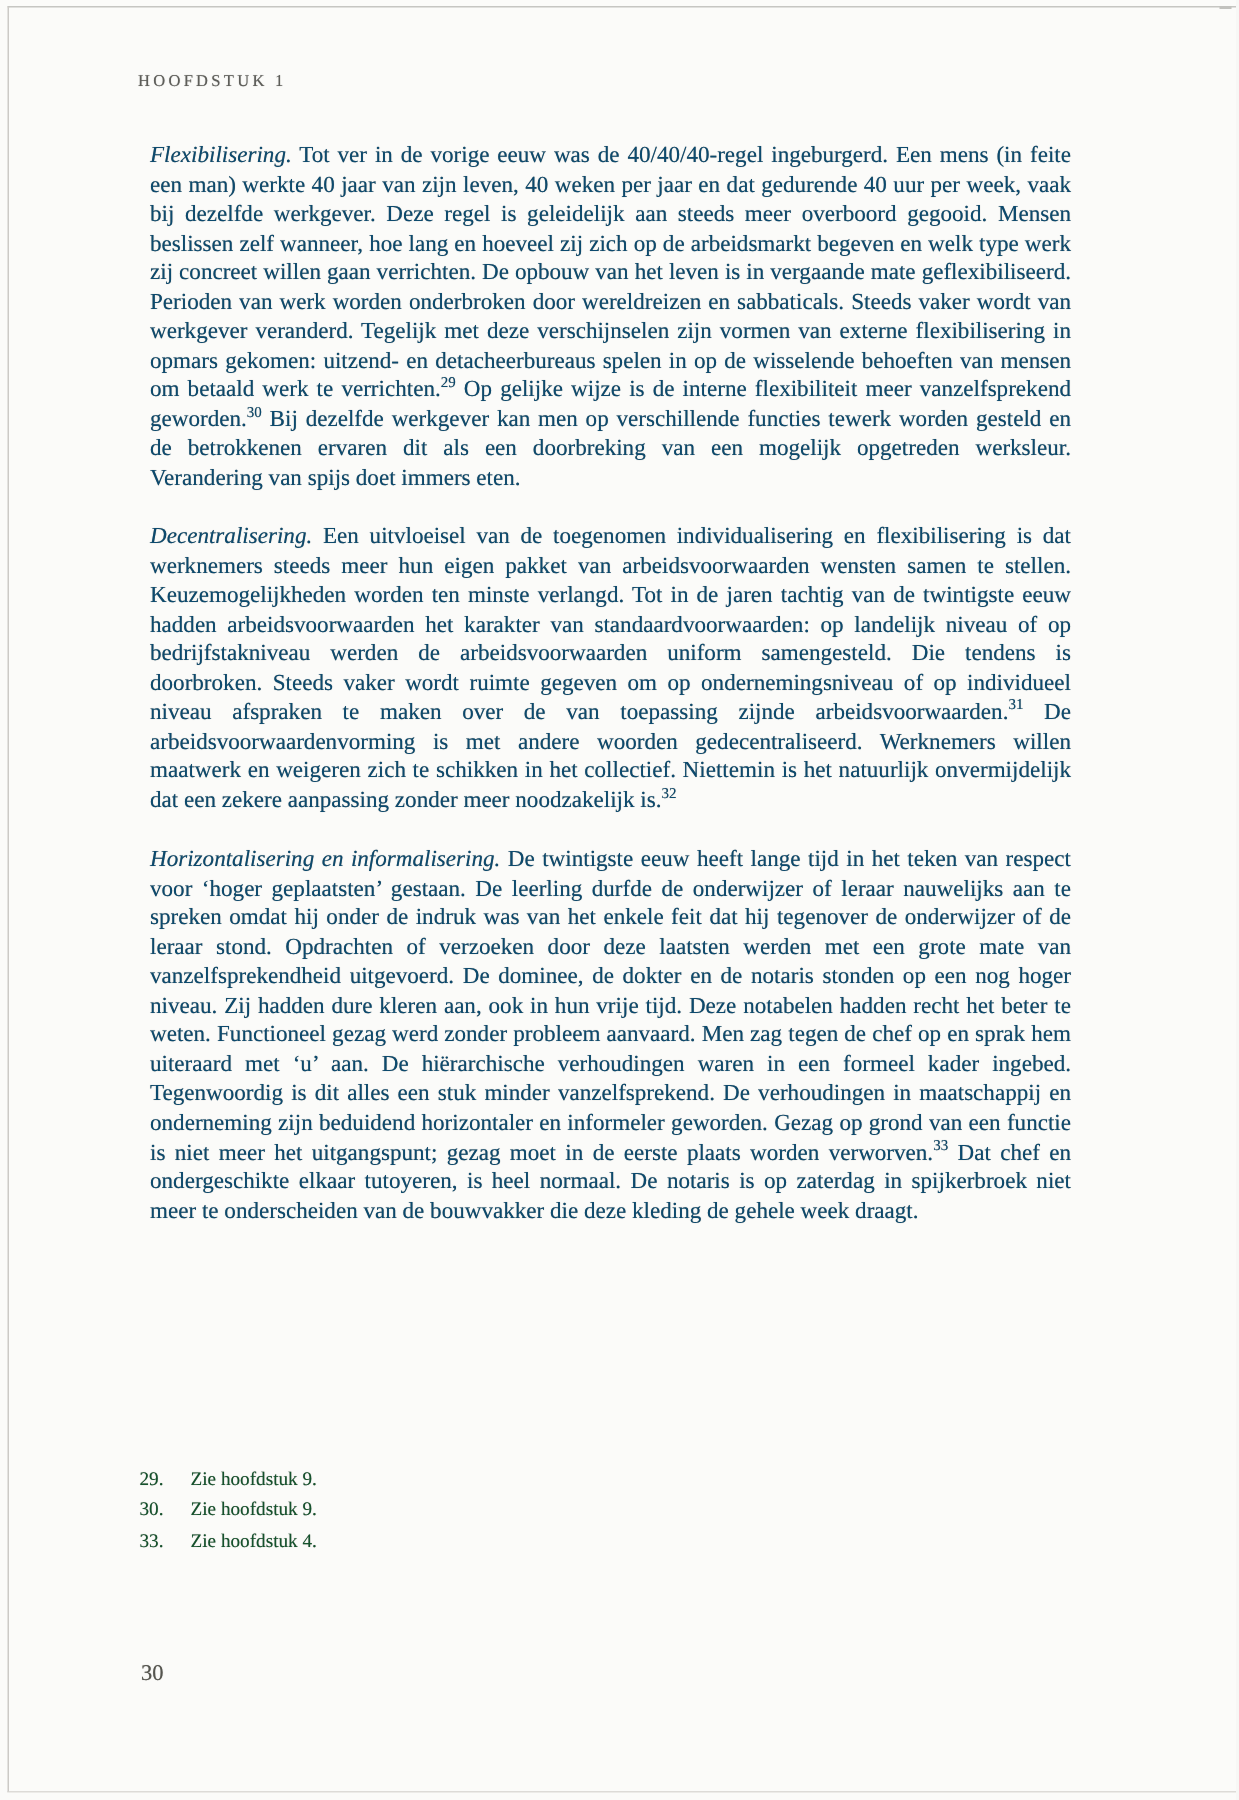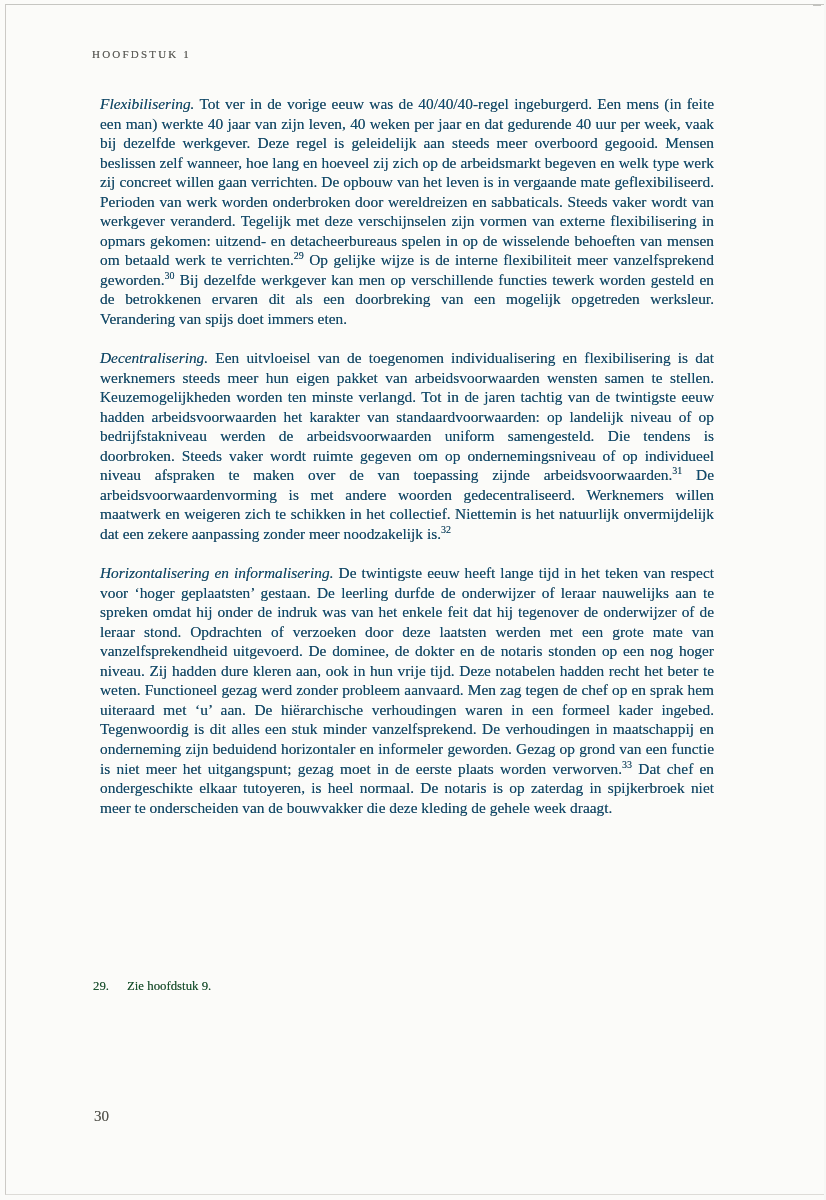--- a/index.html
+++ b/index.html
@@ -110,16 +110,24 @@
       <p><span class="lead-italic">Flexibilisering.</span><span> Tot ver in de vorige eeuw was de 40/40/40-regel ingeburgerd. Een mens (in feite een man) werkte 40 jaar van zijn leven, 40 weken per jaar en dat gedurende 40 uur per week, vaak bij dezelfde werkgever. Deze regel is geleidelijk aan steeds meer overboord gegooid. Mensen beslissen zelf wanneer, hoe lang en hoeveel zij zich op de arbeidsmarkt begeven en welk type werk zij concreet willen gaan verrichten. De opbouw van het leven is in vergaande mate geflexibiliseerd. Perioden van werk worden onderbroken door wereldreizen en sabbaticals. Steeds vaker wordt van werkgever veranderd. Tegelijk met deze verschijnselen zijn vormen van externe flexibilisering in opmars gekomen: uitzend- en detacheerbureaus spelen in op de wisselende behoeften van mensen om betaald werk te verrichten.</span><sup class="fn-ref">29</sup><span> Op gelijke wijze is de interne flexibiliteit meer vanzelfsprekend geworden.</span><sup class="fn-ref">30</sup><span> Bij dezelfde werkgever kan men op verschillende functies tewerk worden gesteld en de betrokkenen ervaren dit als een doorbreking van een mogelijk opgetreden werksleur. Verandering van spijs doet immers eten.</span></p>
       <p><span class="lead-italic">Decentralisering.</span><span> Een uitvloeisel van de toegenomen individualisering en flexibilisering is dat werknemers steeds meer hun eigen pakket van arbeidsvoorwaarden wensten samen te stellen. Keuzemogelijkheden worden ten minste verlangd. Tot in de jaren tachtig van de twintigste eeuw hadden arbeidsvoorwaarden het karakter van standaardvoorwaarden: op landelijk niveau of op bedrijfstakniveau werden de arbeidsvoorwaarden uniform samengesteld. Die tendens is doorbroken. Steeds vaker wordt ruimte gegeven om op ondernemingsniveau of op individueel niveau afspraken te maken over de van toepassing zijnde arbeidsvoorwaarden.</span><sup class="fn-ref">31</sup><span> De arbeidsvoorwaardenvorming is met andere woorden gedecentraliseerd. Werknemers willen maatwerk en weigeren zich te schikken in het collectief. Niettemin is het natuurlijk onvermijdelijk dat een zekere aanpassing zonder meer noodzakelijk is.</span><sup class="fn-ref">32</sup></p>
       <p><span class="lead-italic">Horizontalisering en informalisering.</span><span> De twintigste eeuw heeft lange tijd in het teken van respect voor ‘hoger geplaatsten’ gestaan. De leerling durfde de onderwijzer of leraar nauwelijks aan te spreken omdat hij onder de indruk was van het enkele feit dat hij tegenover de onderwijzer of de leraar stond. Opdrachten of verzoeken door deze laatsten werden met een grote mate van vanzelfsprekendheid uitgevoerd. De dominee, de dokter en de notaris stonden op een nog hoger niveau. Zij hadden dure kleren aan, ook in hun vrije tijd. Deze notabelen hadden recht het beter te weten. Functioneel gezag werd zonder probleem aanvaard. Men zag tegen de chef op en sprak hem uiteraard met ‘u’ aan. De hiërarchische verhoudingen waren in een formeel kader ingebed. Tegenwoordig is dit alles een stuk minder vanzelfsprekend. De verhoudingen in maatschappij en onderneming zijn beduidend horizontaler en informeler geworden. Gezag op grond van een functie is niet meer het uitgangspunt; gezag moet in de eerste plaats worden verworven.</span><sup class="fn-ref">33</sup><span> Dat chef en ondergeschikte elkaar tutoyeren, is heel normaal. De notaris is op zaterdag in spijkerbroek niet meer te onderscheiden van de bouwvakker die deze kleding de gehele week draagt.</span></p>
     </div>
 
   <div class="footnotes" id="footnotes">
       <div class="footnote-row">
         <span class="footnote-number">29.</span>
         <span class="footnote-text">Zie hoofdstuk 9.</span>
       </div>
+      <div class="footnote-row">
+        <span class="footnote-number">30.</span>
+        <span class="footnote-text">Zie hoofdstuk 9.</span>
+      </div>
+      <div class="footnote-row">
+        <span class="footnote-number">33.</span>
+        <span class="footnote-text">Zie hoofdstuk 4.</span>
+      </div>
     </div>
 
   <div class="page-number">30</div>
 </div>
 
 </body></html>

